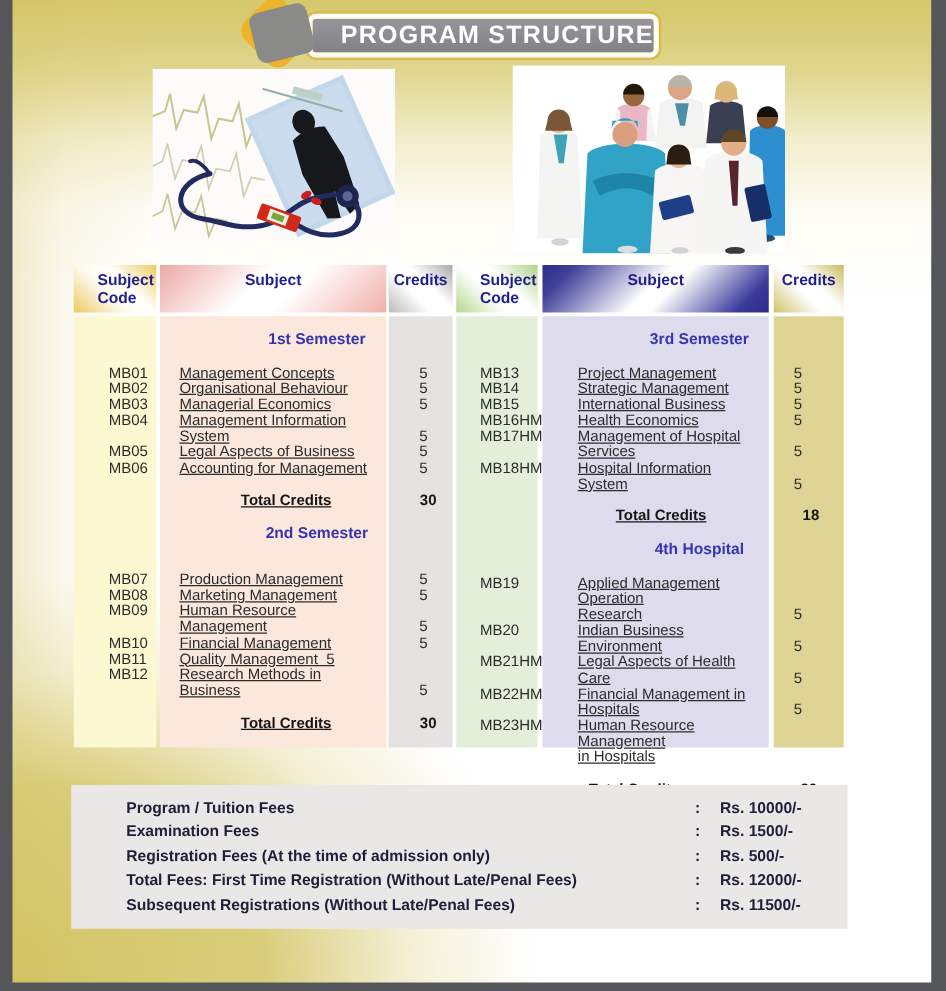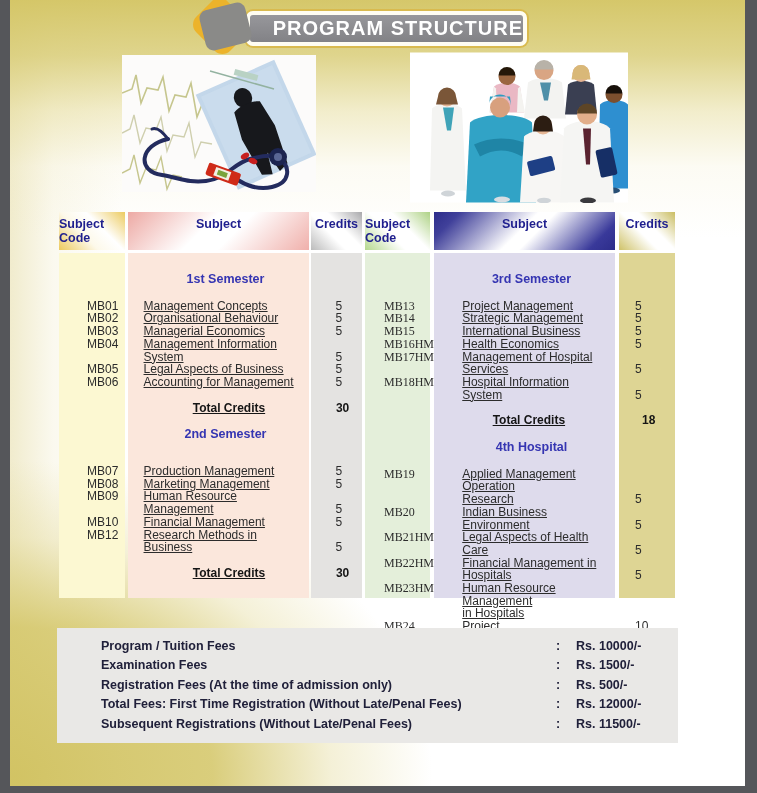--- a/index.html
+++ b/index.html
@@ -26,48 +26,48 @@
   .photo{position:absolute;z-index:2;}
   .photo-left{left:122px;top:55px;width:194px;height:137px;}
   .photo-right{left:410px;top:52px;width:218px;height:151px;}
   
   .subj-table{position:absolute;top:212px;height:386px;z-index:3;font-size:12px;color:#2c2c2c;}
   .t-left{left:59px;width:303px;}
   .t-right{left:365px;width:310px;}
   .hdr{display:flex;height:38px;}
   .hcell{box-sizing:border-box;height:38px;padding-top:5px;font-weight:bold;font-size:12.5px;
     line-height:14px;color:#1f1f8e;white-space:pre-line;}
-  .hc-code{padding-left:0;}
+  .hc-code{padding-left:19px;}
   .hc-subj,.hc-cred{text-align:center;}
   .t-left .hc-code{width:66px;background:linear-gradient(45deg,#ecca5e 0%,#fdf9ea 38%,#ffffff 62%,#eccb60 100%);}
   .t-left .hc-subj{width:181px;margin-left:3px;background:linear-gradient(135deg,#eda9a4 0%,#ffffff 42%,#ffffff 58%,#f0b0ab 100%);}
   .t-left .hc-cred{width:51px;margin-left:2px;background:linear-gradient(45deg,#bbbbbb 0%,#ffffff 40%,#ffffff 60%,#a9a9ab 100%);}
   .t-right .hc-code{width:65px;background:linear-gradient(45deg,#b5d88e 0%,#ffffff 40%,#ffffff 62%,#aed285 100%);}
   .t-right .hc-subj{width:181px;margin-left:4px;background:linear-gradient(135deg,#2c2c8a 0%,#40409a 12%,#ffffff 48%,#ffffff 56%,#39399a 88%,#2c2c8a 100%);}
   .t-right .hc-cred{width:56px;margin-left:4px;background:linear-gradient(45deg,#cfc268 0%,#ffffff 42%,#ffffff 60%,#cabd62 100%);}
   .tbody{position:absolute;left:0;top:41px;bottom:0;right:0;}
   .colbg{position:absolute;top:0;bottom:0;}
   .t-left .bg-code{left:0;width:66px;background:#fcf8d2;}
   .t-left .bg-subj{left:69px;width:181px;background:#fbe7dc;}
   .t-left .bg-cred{left:252px;width:51px;background:#e4e3e1;}
   .t-right .bg-code{left:0;width:65px;background:#e4efda;}
   .t-right .bg-subj{left:69px;width:181px;background:#dedbec;}
   .t-right .bg-cred{left:254px;width:56px;background:#ded594;}
   .tcontent{position:relative;padding-top:12px;line-height:12.7px;}
-  .sem-title{margin:8px 0 14px 69px;width:195px;text-align:center;font-weight:bold;font-size:12.5px;color:#3535b2;}
+  .sem-title{margin:0 0 14px 69px;width:195px;text-align:center;font-weight:bold;font-size:12.5px;color:#3535b2;padding-left:28px;}
   .sem-title.mt{margin-top:14px;}
   .sem-title.mb-big{margin-bottom:24px;}
   .srow{display:flex;align-items:flex-start;gap:12px;}
   .cell{box-sizing:border-box;}
   .c-code{padding-left:28px;}
   .t-right .c-code{padding-left:19px;}
   .t-left .c-code{width:66px;}
   .t-left .c-subj{width:181px;margin-left:3px;}
   .t-left .c-cred{width:51px;margin-left:2px;text-align:center;}
-  .t-right .c-code{width:84px;font-family:Liberation Serif, serif;}
+  .t-right .c-code{width:84px;}
   .t-right .c-subj{width:181px;margin-left:4px;}
   .t-right .c-cred{width:56px;margin-left:4px;padding-left:9px;}
   .c-subj{padding-left:7px;white-space:pre-line;text-decoration:underline;}
   .srow .c-cred{align-self:flex-end;}
   .trow{display:flex;margin-top:13px;font-weight:bold;color:#151515;gap:28px;}
   .tl-r{text-align:right;padding-right:28px;}
   .tl-r36{text-align:right;padding-right:36px;}
   .tl-l{text-align:left;padding-left:7px;}
   
   .fee-box{position:absolute;left:57px;top:628px;width:621px;z-index:3;}
@@ -229,20 +229,25 @@
             <div class="cell c-code">MB09</div>
             <div class="cell c-subj">Human Resource Management</div>
             <div class="cell c-cred">5</div>
           </div>
         <div class="srow">
             <div class="cell c-code">MB10</div>
             <div class="cell c-subj">Financial Management</div>
             <div class="cell c-cred">5</div>
           </div>
         <div class="srow">
+            <div class="cell c-code">MB11</div>
+            <div class="cell c-subj">Quality Management&nbsp; 5</div>
+            <div class="cell c-cred"></div>
+          </div>
+        <div class="srow">
             <div class="cell c-code">MB12</div>
             <div class="cell c-subj">Research Methods in Business</div>
             <div class="cell c-cred">5</div>
           </div>
         <div class="trow">
             <div class="cell c-code"></div>
             <div class="cell c-subj tl-r">Total Credits</div>
             <div class="cell c-cred">30</div>
           </div>
       </div>
@@ -319,25 +324,20 @@
             <div class="cell c-subj">Financial Management in
 Hospitals</div>
             <div class="cell c-cred">5</div>
           </div>
         <div class="srow">
             <div class="cell c-code">MB23HM</div>
             <div class="cell c-subj">Human Resource Management
 in Hospitals</div>
             <div class="cell c-cred"></div>
           </div>
-        <div class="srow">
-            <div class="cell c-code">MB24</div>
-            <div class="cell c-subj">Project</div>
-            <div class="cell c-cred">10</div>
-          </div>
         <div class="trow">
             <div class="cell c-code"></div>
             <div class="cell c-subj tl-l">Total Credits</div>
             <div class="cell c-cred">30</div>
           </div>
       </div>
     </div>
   </div>
 
   <div class="fee-box">

